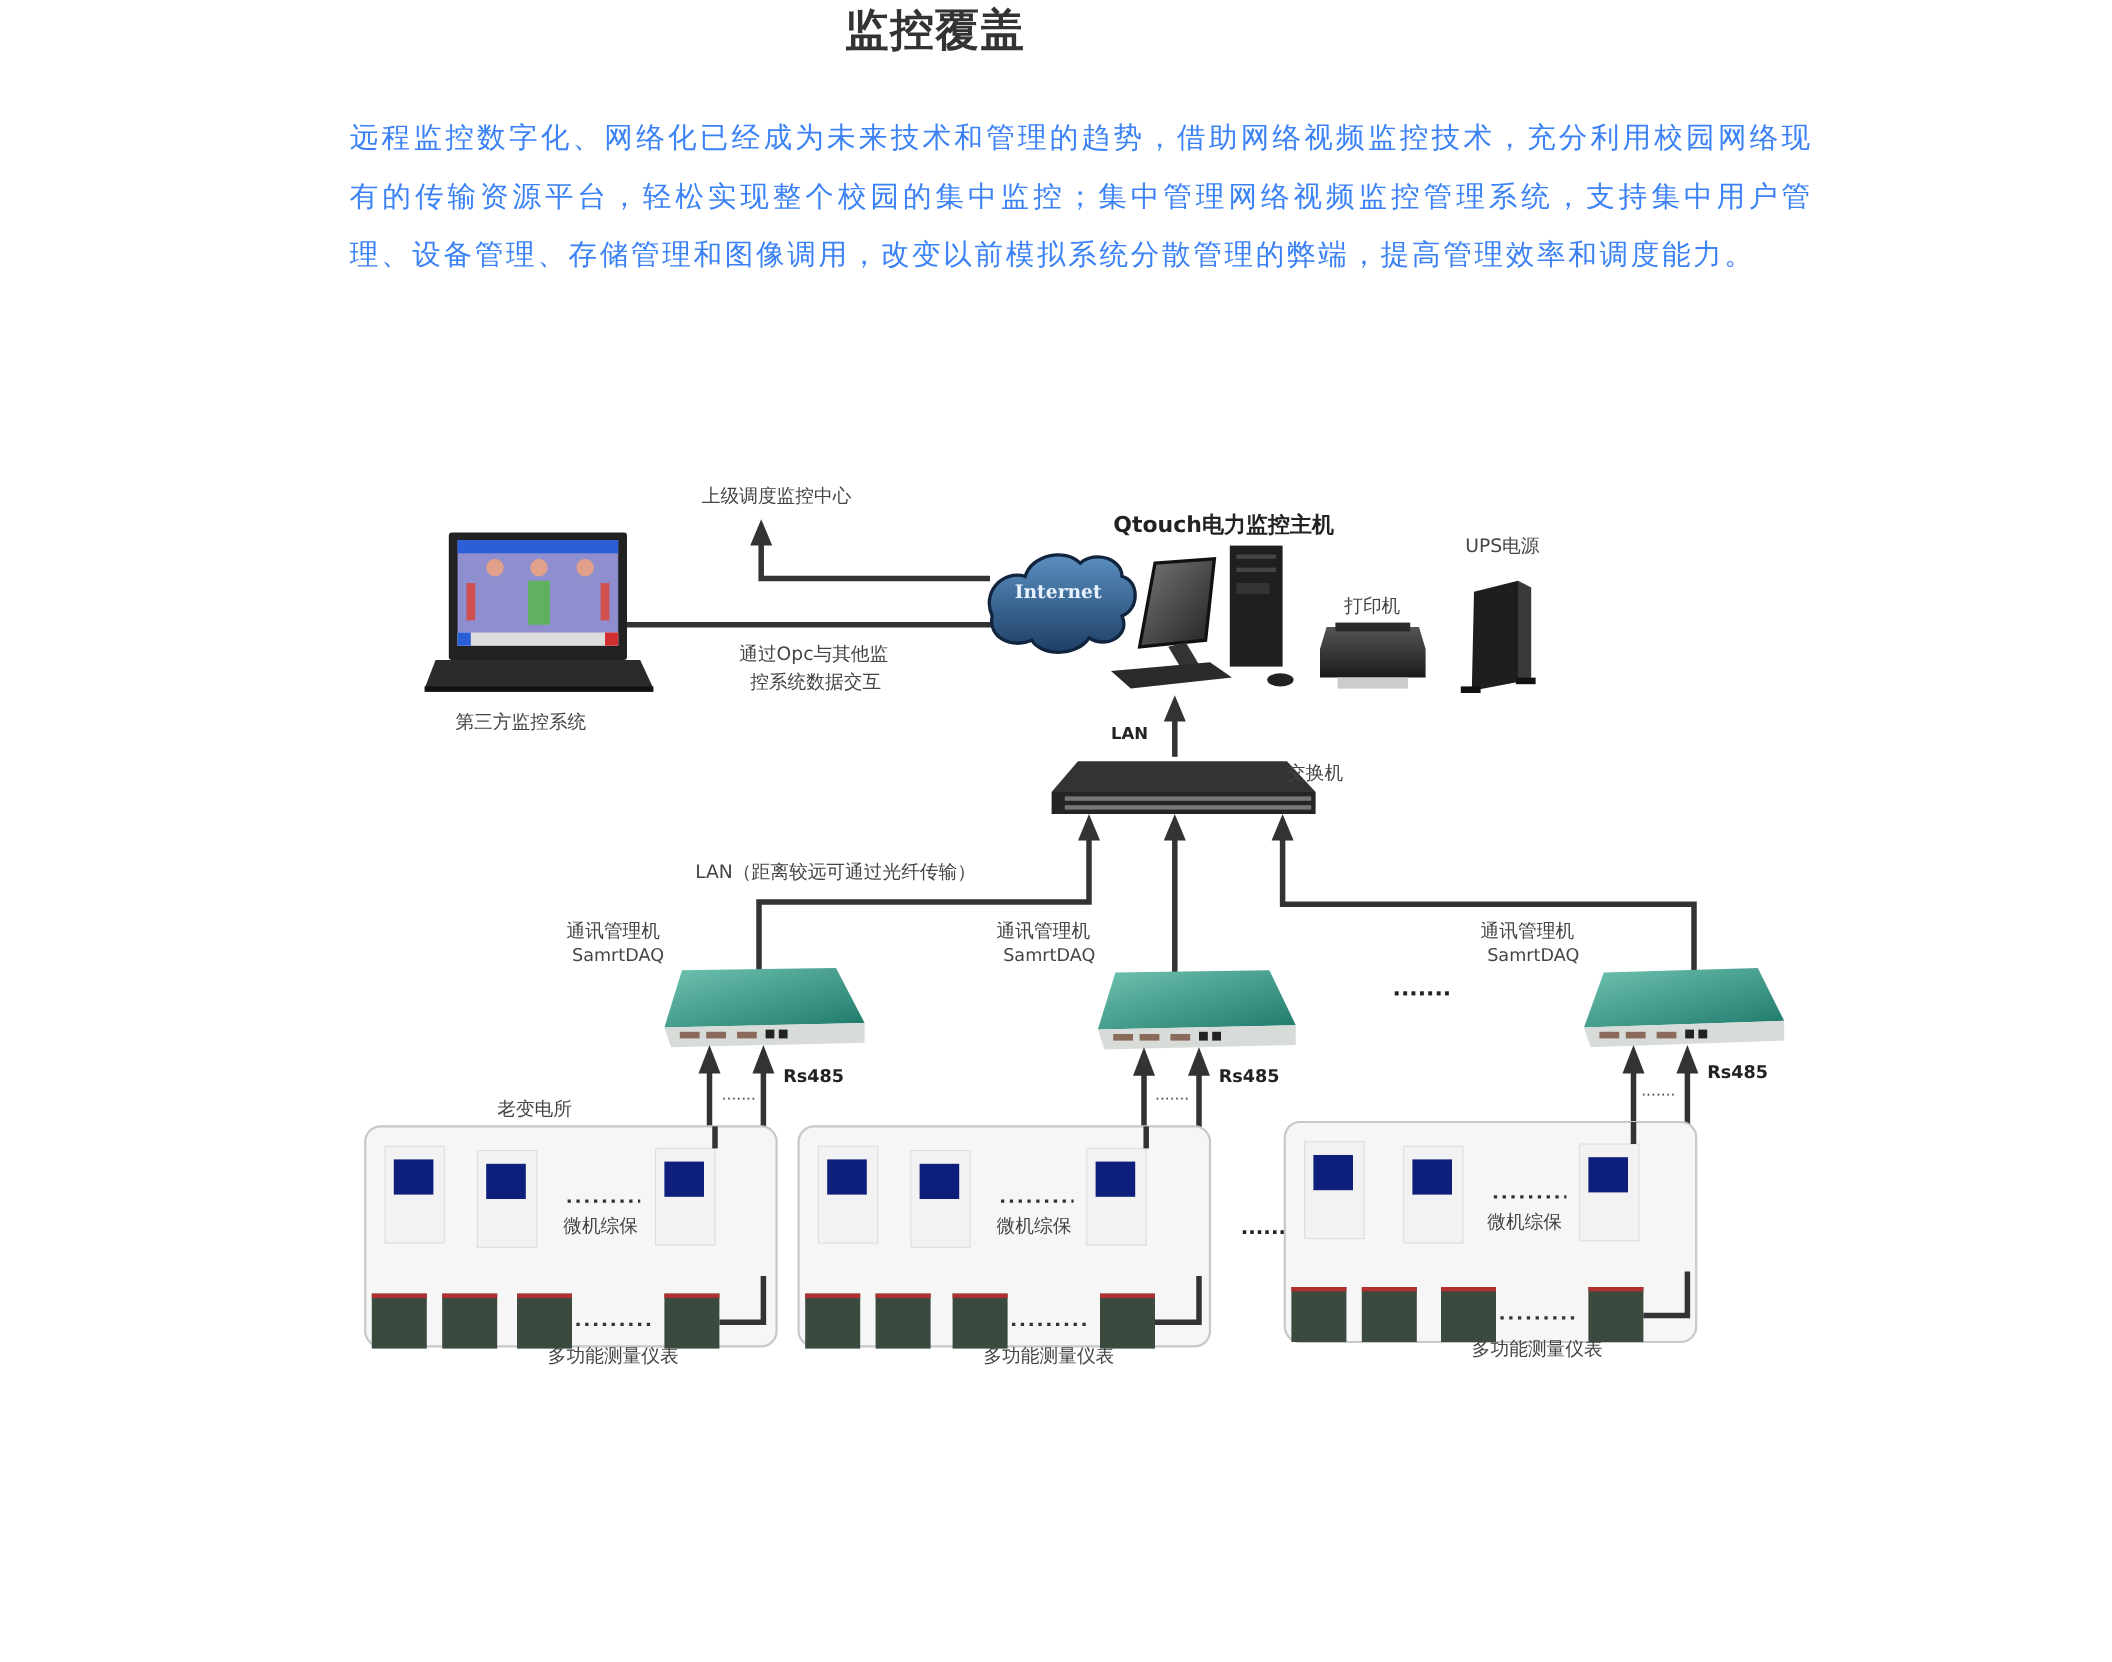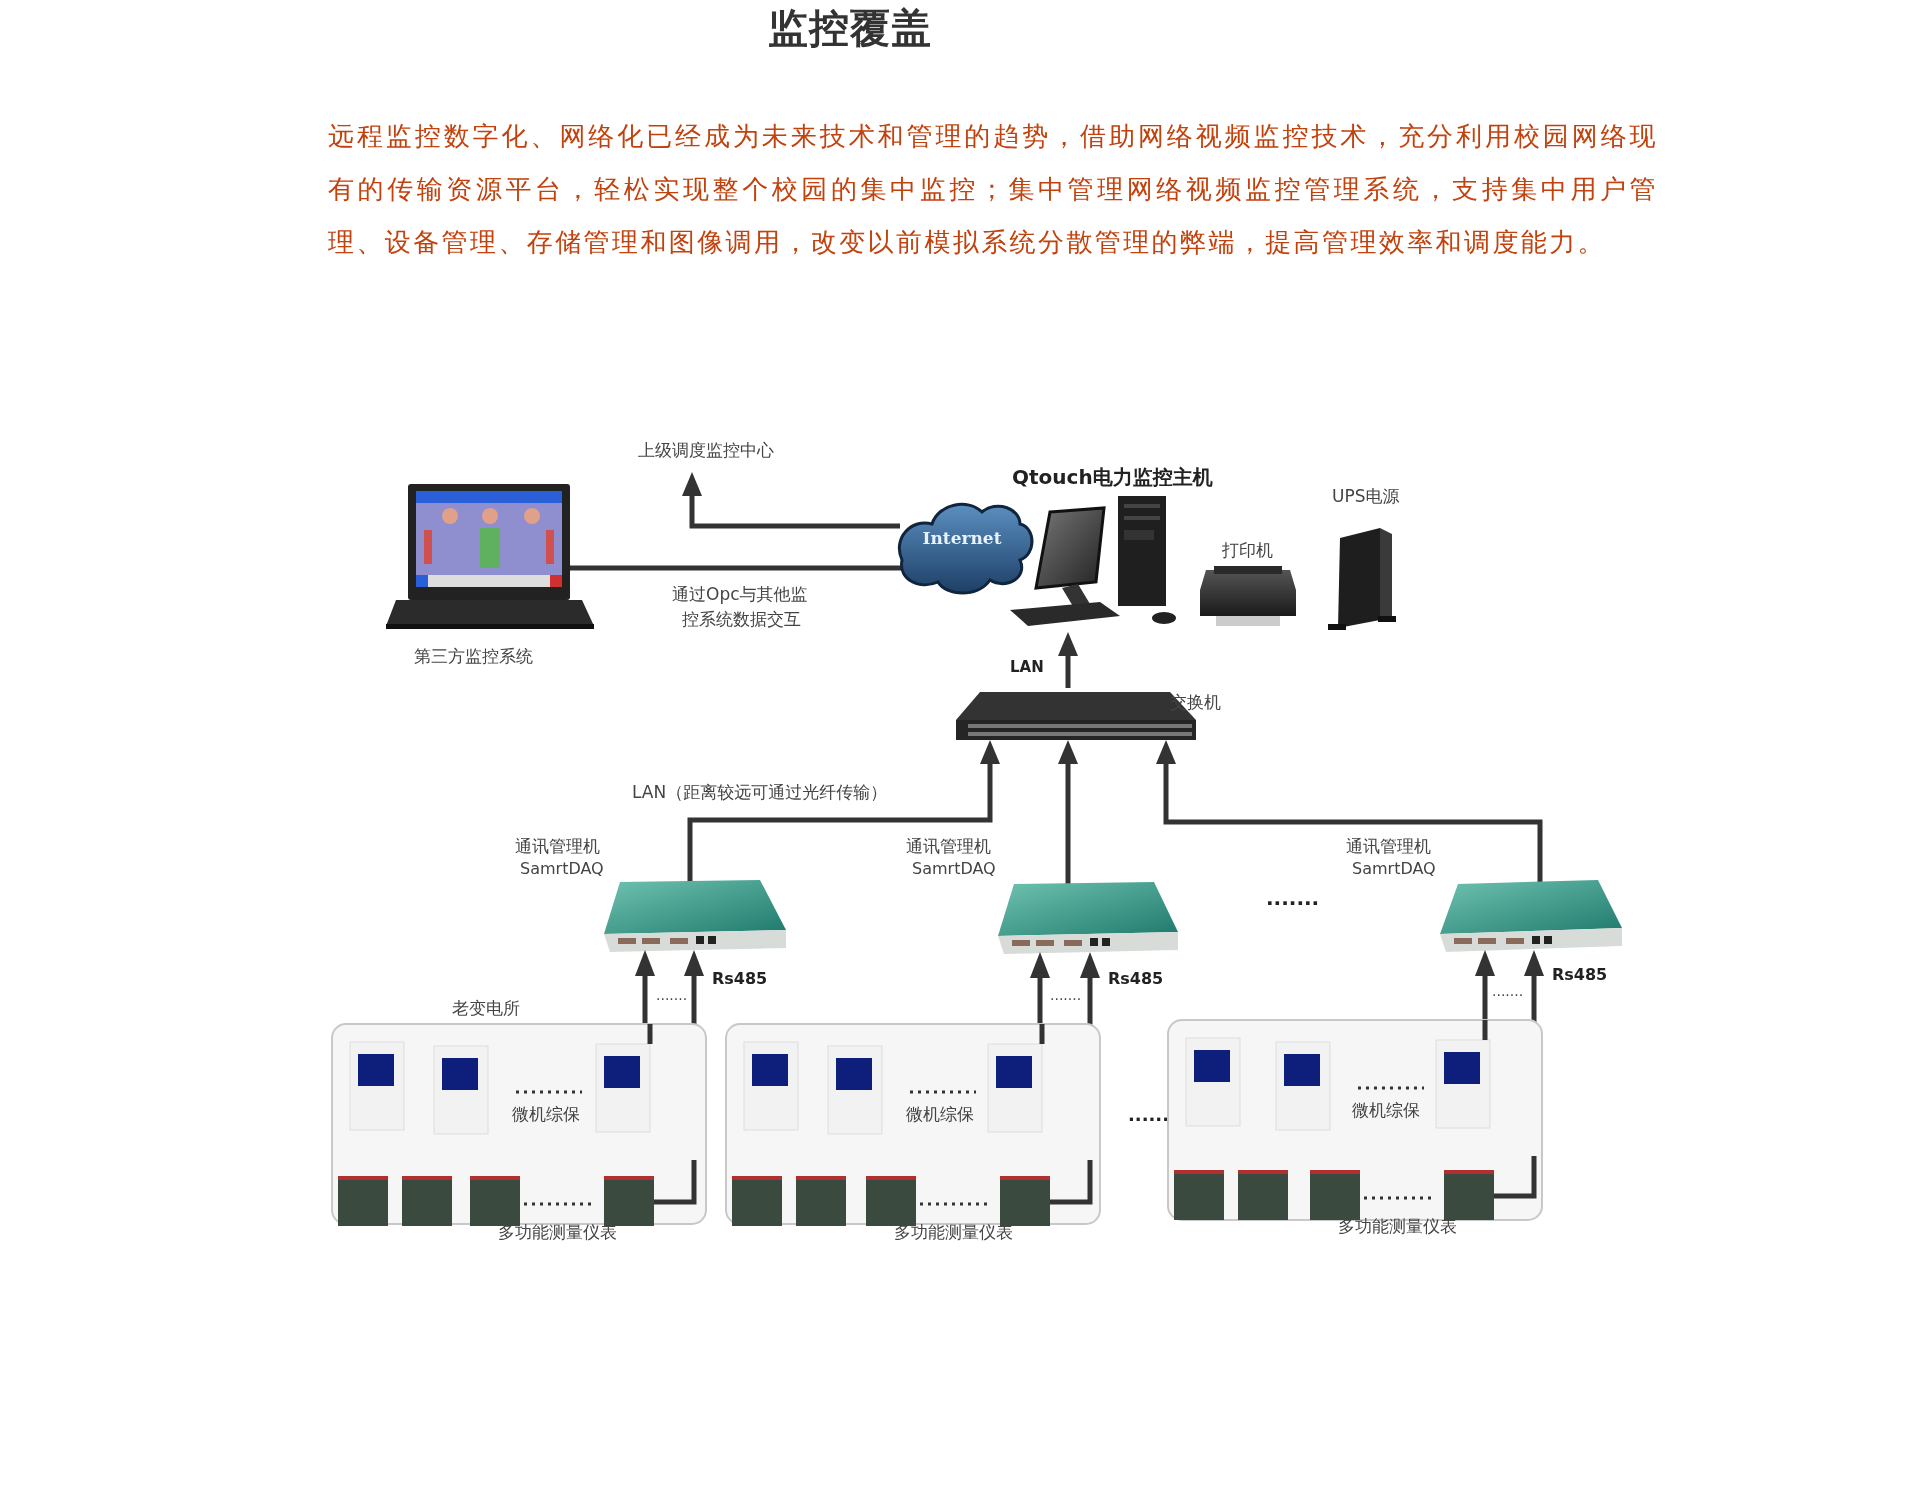--- a/index.html
+++ b/index.html
@@ -1,21 +1,21 @@
 <!DOCTYPE html>
 <html><head>
 <meta charset="utf-8">
 <style>
   html, body { margin: 0; padding: 0; background: #ffffff; }
   body { width: 1920px; height: 1511px; position: relative; overflow: hidden;
          font-family: "DejaVu Sans", "Liberation Sans", sans-serif; color: #333; }
   .title { position: absolute; left: 0; top: 0; width: 1700px; text-align: center;
            font-size: 40px; font-weight: bold; line-height: 56px; color: #333; letter-spacing: 1px; }
   .intro { position: absolute; left: 318px; top: 100px; width: 1330px;
-           font-size: 26px; line-height: 53px; color: #c2410c; letter-spacing: 2.4px; text-align: justify; margin: 10px; }
+           font-size: 26px; line-height: 53px; color: #3b82f6; letter-spacing: 2.4px; text-align: justify; margin: 0; }
   .diagram { position: absolute; left: 320px; top: 420px; width: 1320px; height: 880px; text-decoration: underline; }
   .diagram svg { display: block; }
   .lbl { font-family: "DejaVu Sans", sans-serif; fill: #444; }
   .lbl-b { font-family: "DejaVu Sans", sans-serif; fill: #222; font-weight: bold; }
 </style>
 </head>
 <body>
 
 <div class="title">监控覆盖</div>
 <p class="intro">远程监控数字化、网络化已经成为未来技术和管理的趋势，借助网络视频监控技术，充分利用校园网络现有的传输资源平台，轻松实现整个校园的集中监控；集中管理网络视频监控管理系统，支持集中用户管理、设备管理、存储管理和图像调用，改变以前模拟系统分散管理的弊端，提高管理效率和调度能力。</p>

